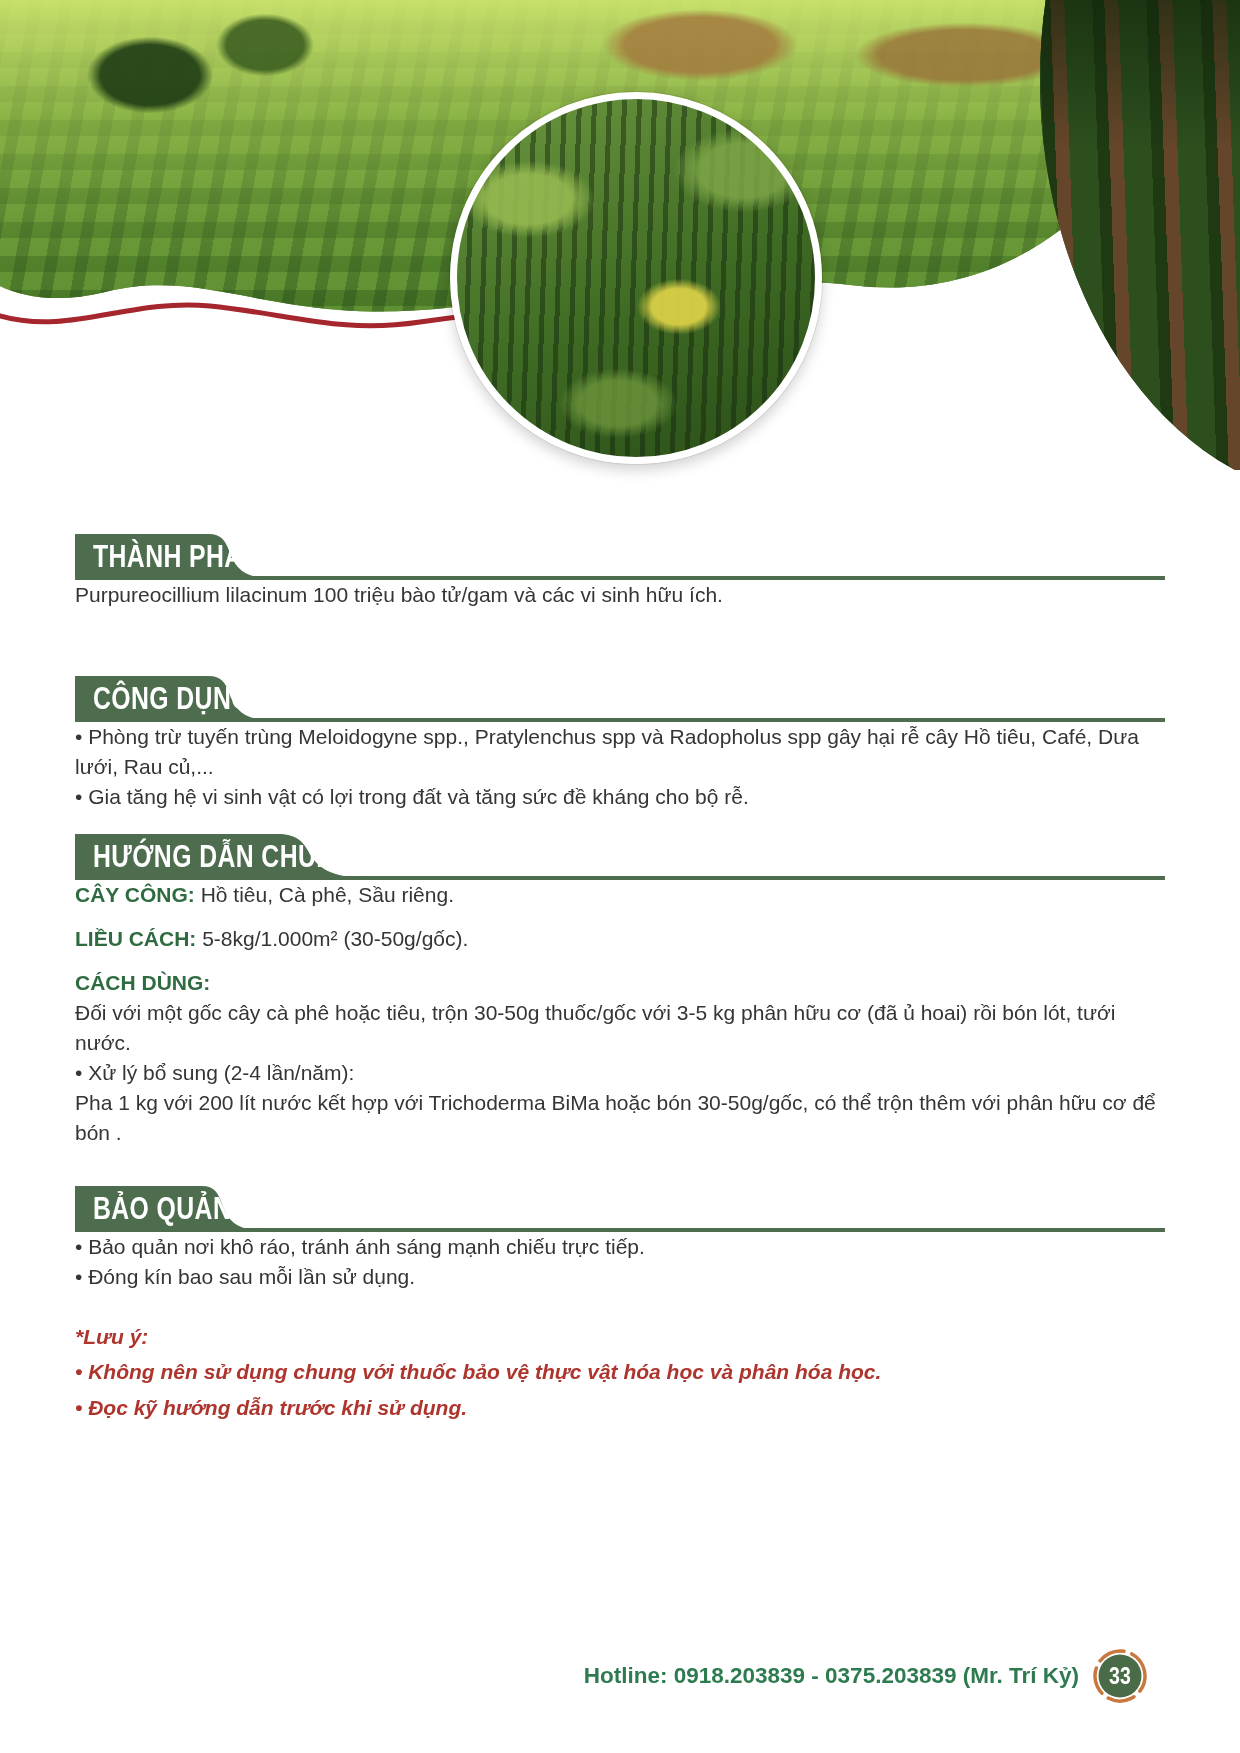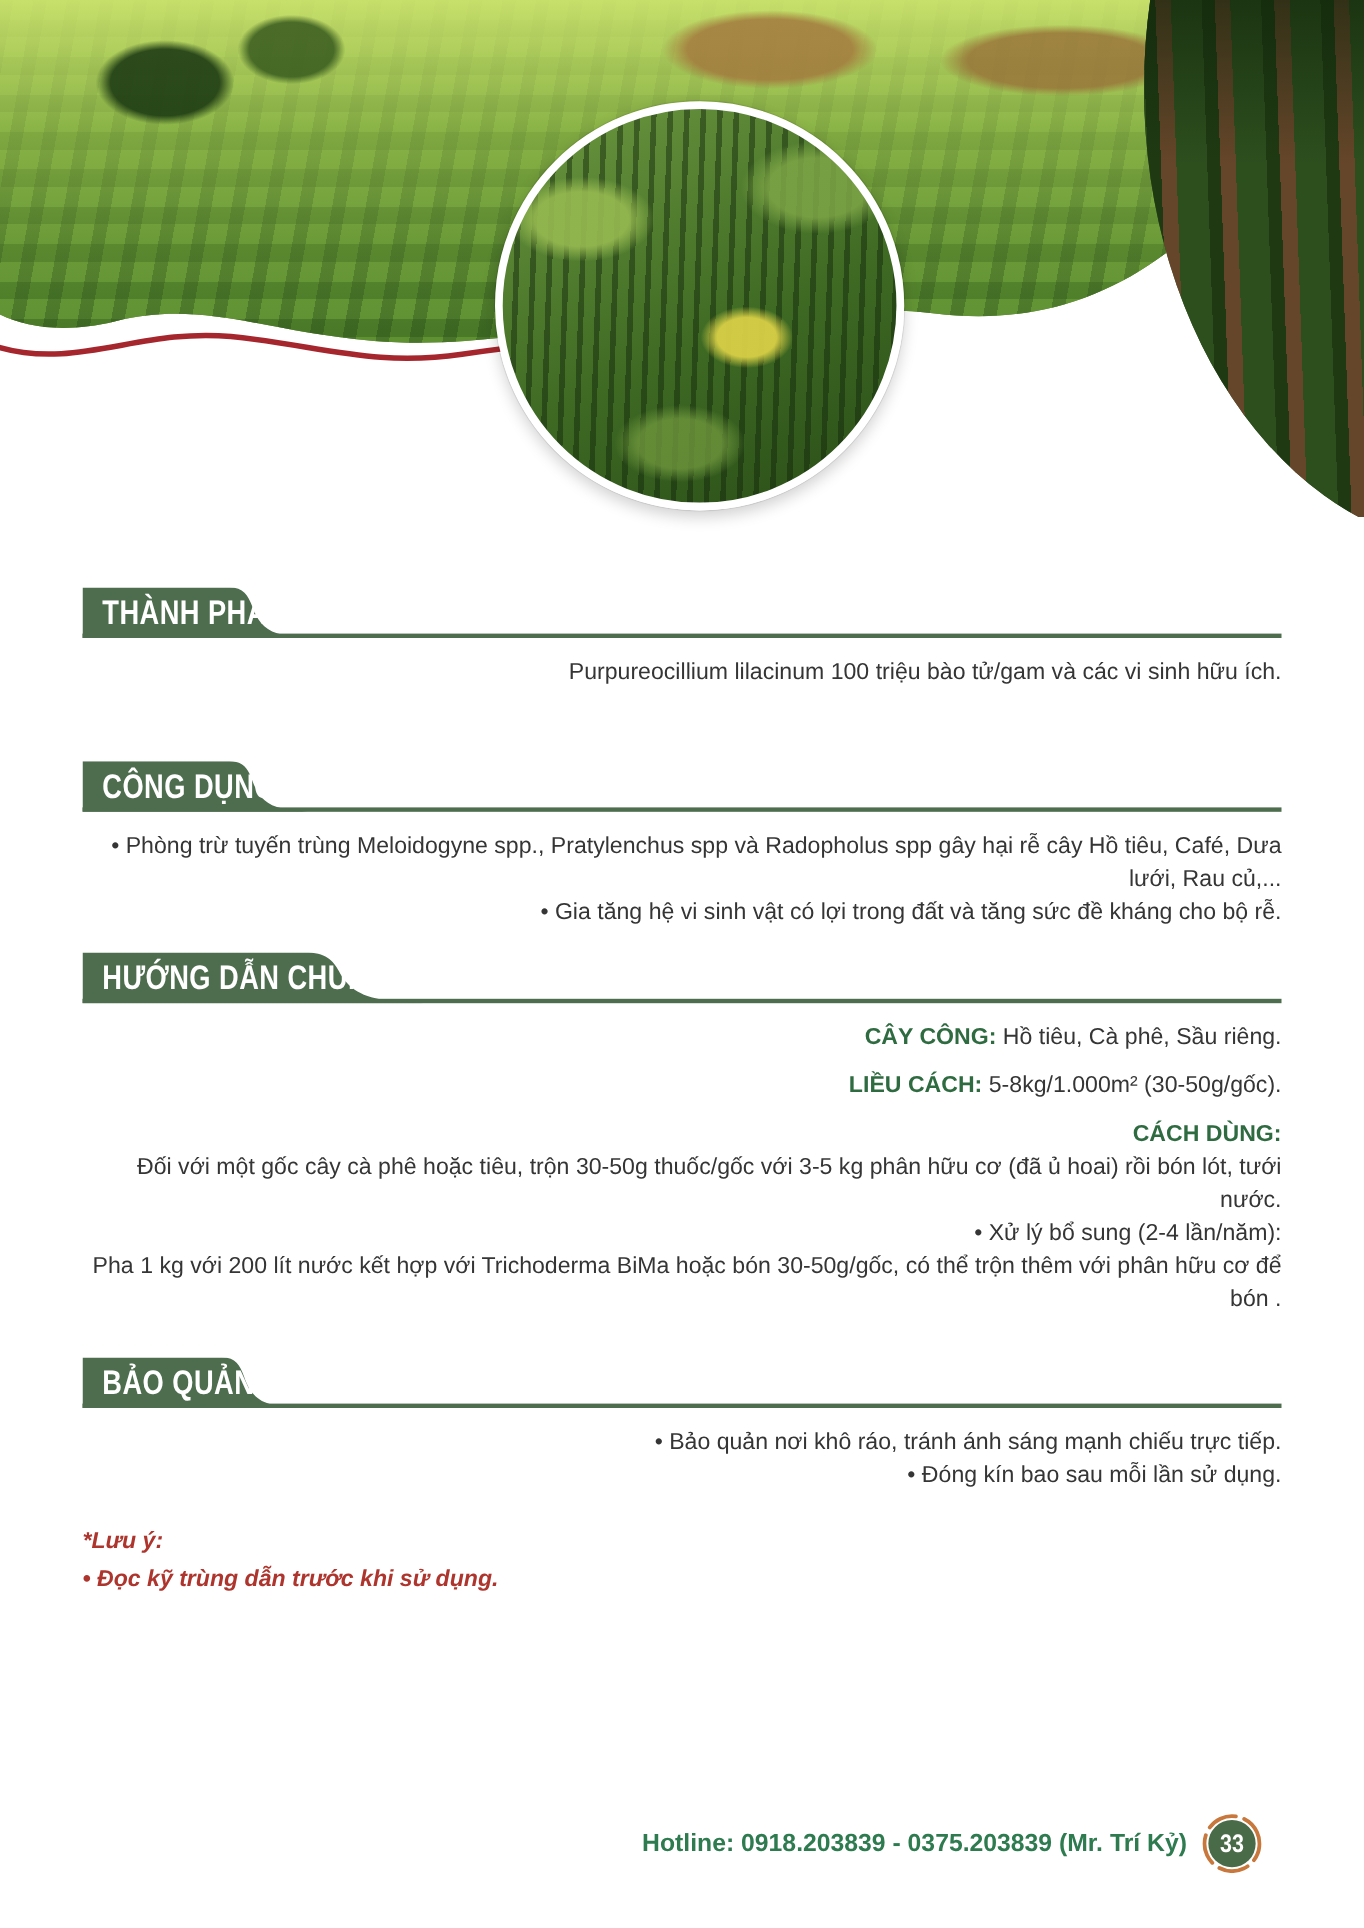--- a/index.html
+++ b/index.html
@@ -63,21 +63,21 @@
   .banner::after{content:"";position:absolute;left:0;right:0;bottom:0;height:4px;background:var(--banner-green);}
   .banner svg{position:absolute;left:0;top:0;height:46px;z-index:1;}
   .flag-s1,.flag-s2{width:205px;}
   .flag-s3{width:310px;}
   .flag-s4{width:195px;}
   .banner-text{
     position:absolute;left:18px;top:0;z-index:2;height:46px;line-height:45px;
     color:#fff;font-weight:bold;font-size:31px;letter-spacing:.5px;
     transform:scaleX(.8);transform-origin:0 50%;white-space:nowrap;
   }
-  .sec-body{margin-top:16px;font-size:21px;line-height:30px;text-align:right;}
+  .sec-body{font-size:21px;line-height:30px;}
   p.line{font-size:21px;line-height:30px;}
   .label{color:var(--label-green);font-weight:bold;}
   .mt14{margin-top:14px;}
   #sec-thanh-phan{margin-top:64px;}
   #sec-cong-dung{margin-top:66px;}
   #sec-huong-dan{margin-top:22px;}
   #sec-bao-quan{margin-top:38px;}
   .notes{margin-top:28px;color:var(--note-red);font-style:italic;font-weight:bold;}
   .notes .note-head{font-size:21px;line-height:34px;}
   .notes p{font-size:21px;line-height:36px;}
@@ -157,21 +157,22 @@
       <span class="banner-text">BẢO QUẢN</span>
     </div>
     <div class="sec-body">
       <p class="line">• Bảo quản nơi khô ráo, tránh ánh sáng mạnh chiếu trực tiếp.</p>
       <p class="line">• Đóng kín bao sau mỗi lần sử dụng.</p>
     </div>
   </section>
 
   <div class="notes">
     <p class="note-head">*Lưu ý:</p>
-    <p>• Đọc kỹ trùng dẫn trước khi sử dụng.</p>
+    <p>• Không nên sử dụng chung với thuốc bảo vệ thực vật hóa học và phân hóa học.</p>
+    <p>• Đọc kỹ hướng dẫn trước khi sử dụng.</p>
   </div>
 
 </main>
 
 <footer class="footer">
   <span class="hotline">Hotline: 0918.203839 - 0375.203839 (Mr. Trí Kỷ)</span>
   <span class="badge">
     <svg width="54" height="54" viewBox="0 0 54 54">
       <circle cx="27" cy="27" r="25" fill="none" stroke="#c8783c" stroke-width="3.5" stroke-dasharray="27 8" stroke-linecap="round" transform="rotate(-25 27 27)"></circle>
       <circle cx="27" cy="27" r="21.5" fill="#4a6b47"></circle>

